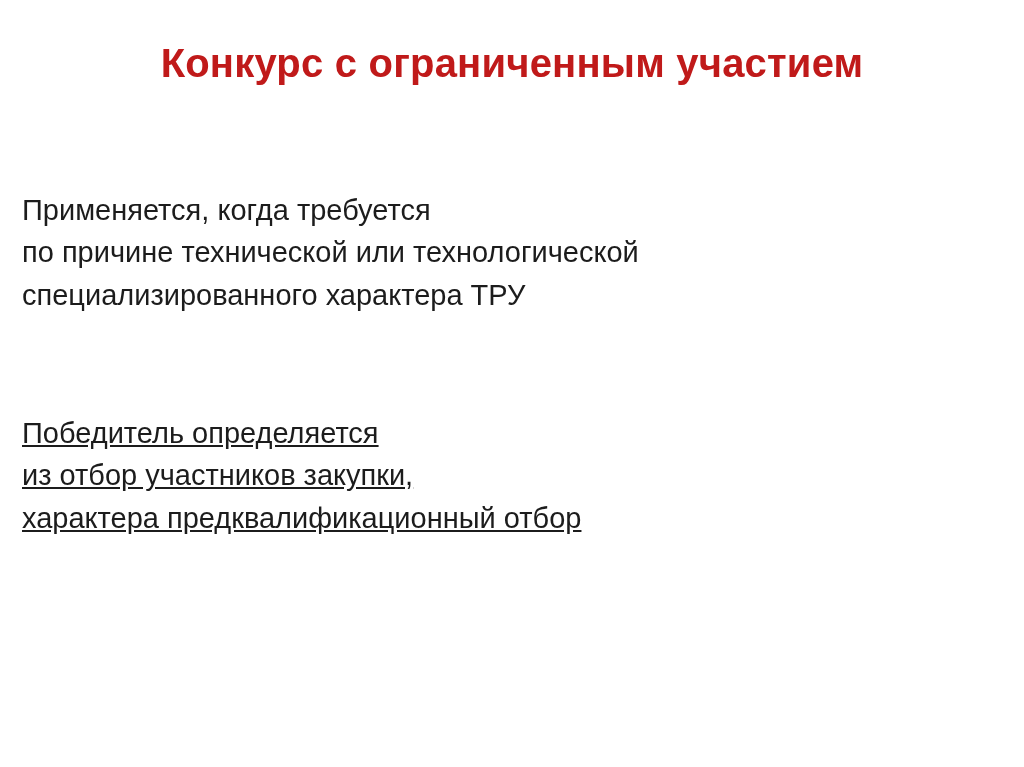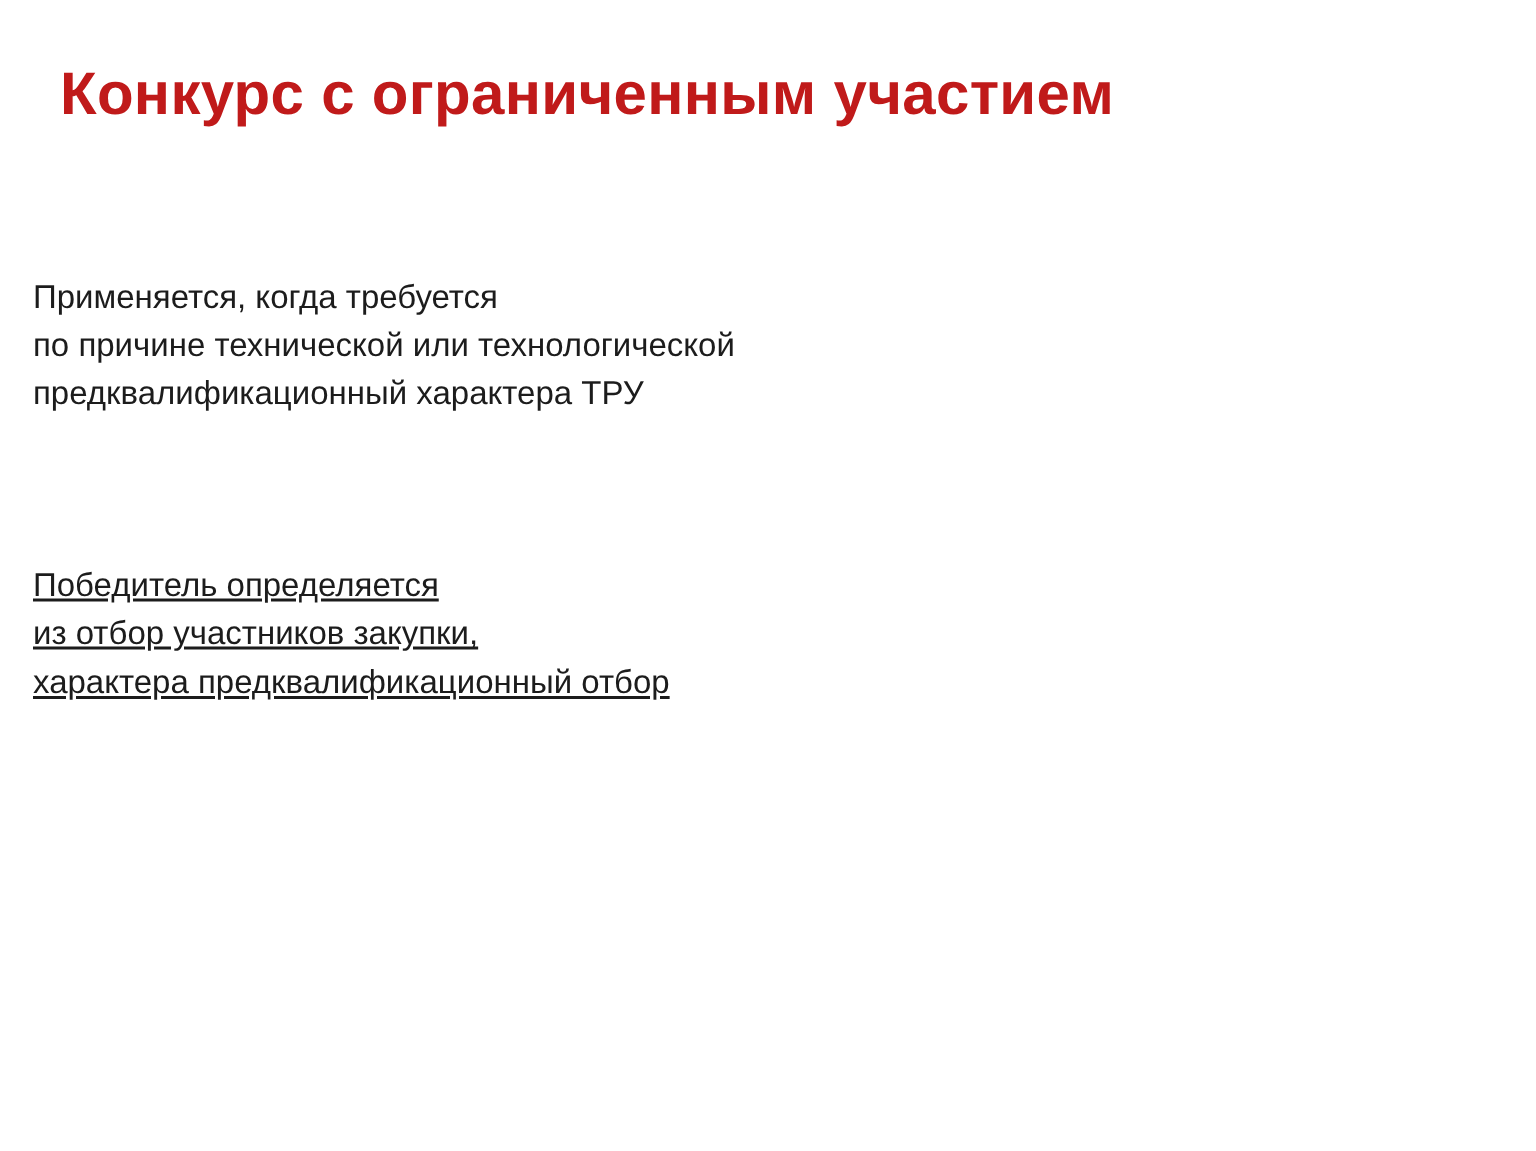--- a/index.html
+++ b/index.html
@@ -19,36 +19,37 @@
     width: 1024px;
     height: 767px;
     box-sizing: border-box;
     background: #ffffff;
   }
   .slide-title {
     position: absolute;
     left: 0;
     right: 0;
     top: 14px;
+    text-align: center;
     font-size: 40px;
     font-weight: bold;
     color: #c01a1a;
     letter-spacing: 0.2px;
     line-height: 1.12;
     padding: 0 40px;
     box-sizing: border-box;
   }
   .body-block {
     position: absolute;
     left: 22px;
     right: 40px;
     top: 160px;
   }
   .para {
-    font-size: 22px;
+    font-size: 29px;
     line-height: 1.46;
     color: #1c1c1c;
     font-weight: 400;
   }
   .para .line {
     display: block;
     white-space: nowrap;
   }
   .para.second {
     margin-top: 96px;
@@ -60,21 +61,21 @@
 
 <div class="slide">
 
   <h1 class="slide-title">Конкурс с ограниченным участием</h1>
 
   <div class="body-block">
 
     <p class="para first">
       <span class="line">Применяется, когда требуется</span>
       <span class="line">по причине технической или технологической</span>
-      <span class="line">предквалификационный характера ТРУ</span>
+      <span class="line">специализированного характера ТРУ</span>
     </p>
 
     <p class="para second">
       <span class="line">Победитель определяется</span>
       <span class="line">из отбор участников закупки,</span>
       <span class="line">характера предквалификационный отбор</span>
     </p>
 
   </div>
 </div>

